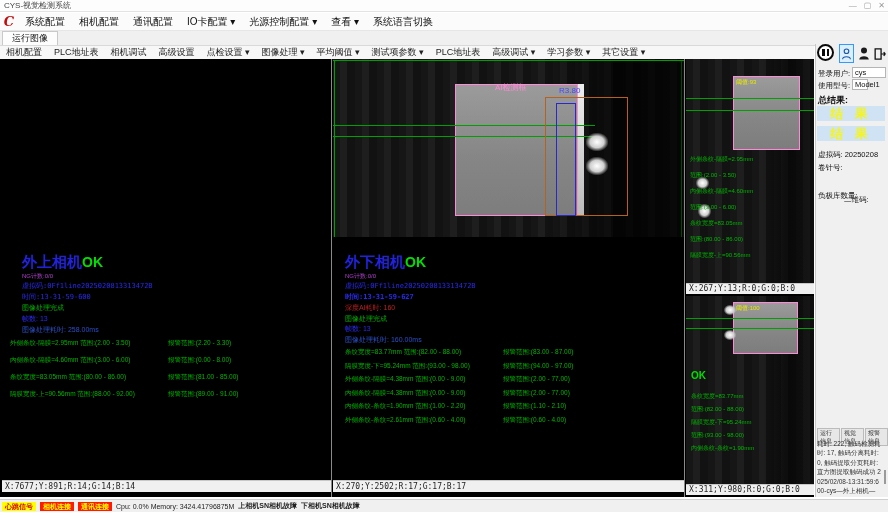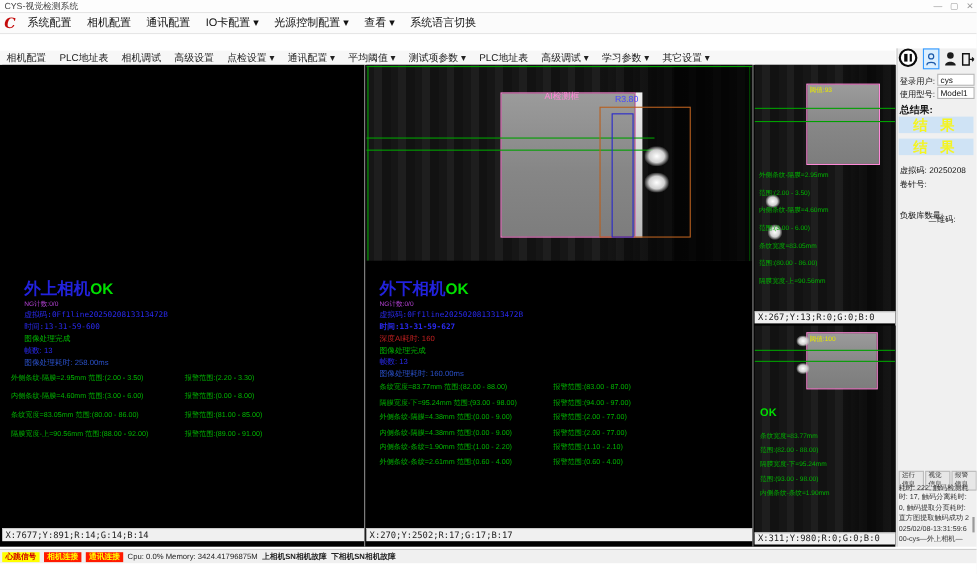--- a/index.html
+++ b/index.html
@@ -102,28 +102,31 @@
     <span class="logo">C</span>
     <span class="menu-item">系统配置</span>
     <span class="menu-item">相机配置</span>
     <span class="menu-item">通讯配置</span>
     <span class="menu-item">IO卡配置 ▾</span>
     <span class="menu-item">光源控制配置 ▾</span>
     <span class="menu-item">查看 ▾</span>
     <span class="menu-item">系统语言切换</span>
   </div>
 
+  <div class="abs tabrow">
+    <div class="abs tab">运行图像</div>
+  </div>
 
   <div class="abs toolbar">
     <span class="tool-item">相机配置</span>
     <span class="tool-item">PLC地址表</span>
     <span class="tool-item">相机调试</span>
     <span class="tool-item">高级设置</span>
     <span class="tool-item">点检设置 ▾</span>
-    <span class="tool-item">通讯配置 ▾</span>
+    <span class="tool-item">图像处理 ▾</span>
     <span class="tool-item">平均阈值 ▾</span>
     <span class="tool-item">测试项参数 ▾</span>
     <span class="tool-item">PLC地址表</span>
     <span class="tool-item">高级调试 ▾</span>
     <span class="tool-item">学习参数 ▾</span>
     <span class="tool-item">其它设置 ▾</span>
   </div>
 
   <div class="abs main-black"></div>
 
@@ -282,21 +285,21 @@
   <div class="abs sqbtn" style="left:872px;top:44px;width:15px;height:19px;border:none;background:transparent;">
     <svg width="14" height="16" viewBox="0 0 26 24">
       <path d="M4 2.5h11v19H4z" fill="none" stroke="#111" stroke-width="2.4"></path>
       <path d="M15 12h8m0 0l-3.2-3.2M23 12l-3.2 3.2" stroke="#111" stroke-width="2.2" fill="none"></path>
     </svg>
   </div>
 
   <div class="abs cp-label" style="left:818px;top:69px;">登录用户:</div>
   <div class="abs cp-field" style="left:852px;top:67px;width:34px;height:11px;">cys</div>
   <div class="abs cp-label" style="left:818px;top:81px;">使用型号:</div>
-  <div class="abs cp-field" style="left:852px;top:79px;width:34px;height:11px;">Model1</div>
+  <div class="abs cp-field" style="left:852px;top:79px;width:16px;height:11px;">Model1</div>
   <div class="abs cp-label" style="left:818px;top:94px;font-size:9px;font-weight:bold;">总结果:</div>
   <div class="abs resultbox" style="left:817px;top:106px;width:68px;height:15px;">结 果</div>
   <div class="abs resultbox" style="left:817px;top:126px;width:68px;height:15px;">结 果</div>
 
   <div class="abs cp-label" style="left:818px;top:150px;">
     <span>虚拟码:</span>
     <span>20250208</span>
   </div>
   <div class="abs cp-label" style="left:818px;top:163px;">卷针号:</div>
   <div class="abs cp-label" style="left:844px;top:175px;margin-top:20px;">二维码:</div>

